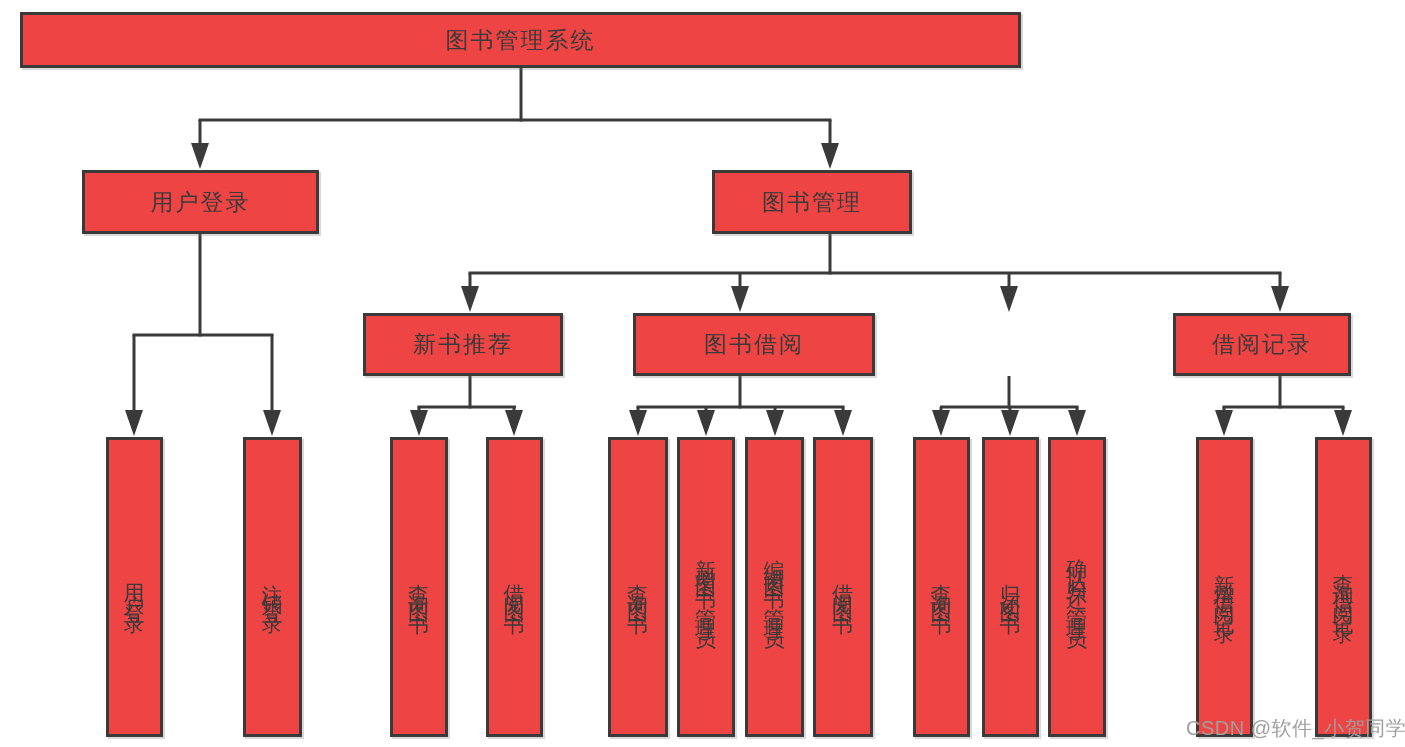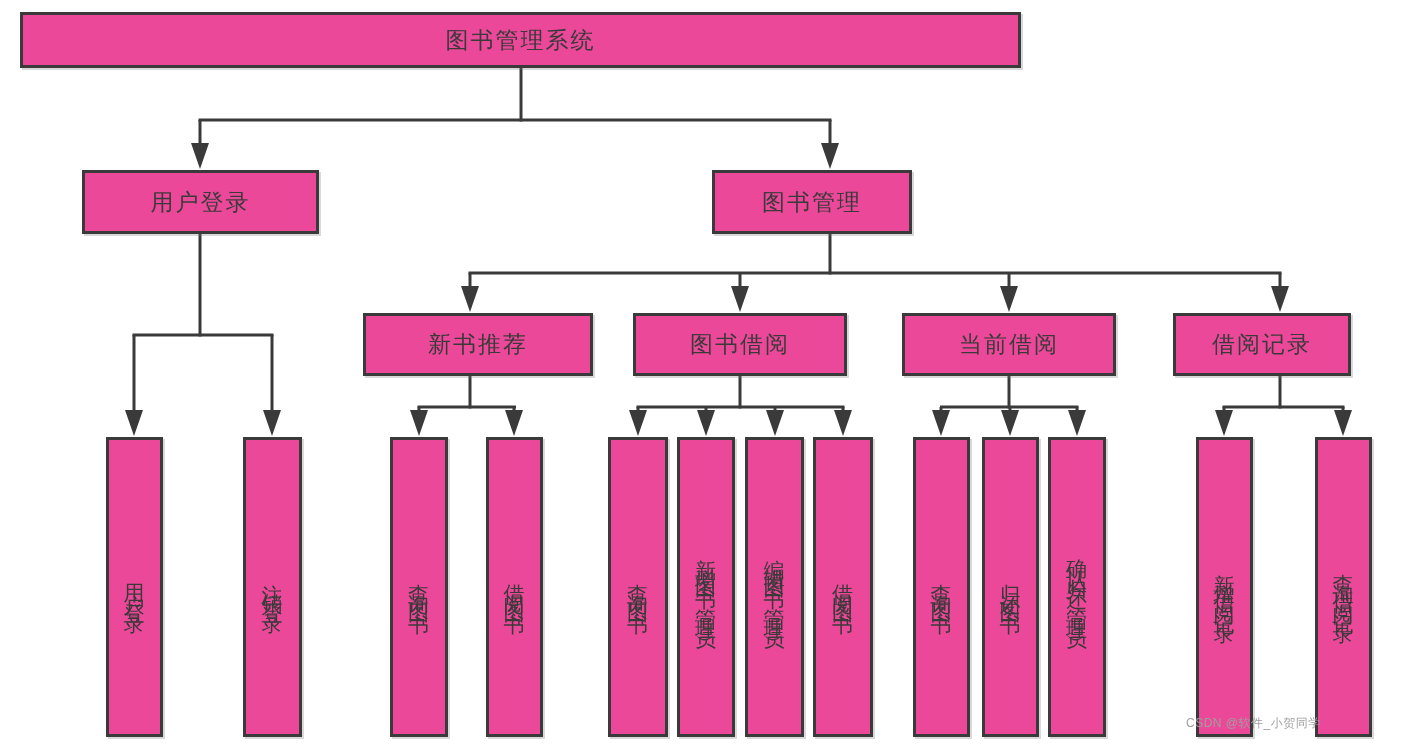--- a/index.html
+++ b/index.html
@@ -14,21 +14,21 @@
   }
   #connectors {
     position: absolute;
     left: 0; top: 0;
     width: 1405px; height: 747px;
     z-index: 1;
   }
   .node {
     position: absolute;
     box-sizing: border-box;
-    background: #ec4899;
+    background: #ef4444;
     border: 3px solid #3a3a3a;
     display: flex;
     align-items: center;
     justify-content: center;
     z-index: 2;
     box-shadow: 2px 2px 0 rgba(120,120,120,0.28);
   }
   .hnode .lbl {
     font-size: 23px;
     letter-spacing: 2px;
@@ -40,21 +40,21 @@
     text-orientation: mixed;
     font-size: 21px;
     letter-spacing: 10px;
     line-height: 1;
     white-space: nowrap;
   }
   #watermark {
     position: absolute;
     left: 1186px;
     top: 715px;
-    font-size: 12px;
+    font-size: 20px;
     color: #9f9f9f;
     z-index: 5;
     white-space: nowrap;
     letter-spacing: 0.5px;
   }
   .cline { stroke: #3a3a3a; stroke-width: 3; fill: none; }
   .chead { fill: #3a3a3a; stroke: none; }
 </style>
 </head>
 <body>
@@ -127,28 +127,25 @@
     <span class="lbl">图书管理系统</span>
   </div>
 
   <div class="node hnode" style="left:82px;top:170px;width:237px;height:64px">
     <span class="lbl">用户登录</span>
   </div>
   <div class="node hnode" style="left:712px;top:170px;width:200px;height:64px">
     <span class="lbl">图书管理</span>
   </div>
 
-  <div class="node hnode" style="left:363px;top:313px;width:230px;height:63px">
+  <div class="node hnode" style="left:363px;top:313px;width:200px;height:63px">
     <span class="lbl">新书推荐</span>
   </div>
-  <div class="node hnode" style="left:633px;top:313px;width:214px;height:63px">
+  <div class="node hnode" style="left:633px;top:313px;width:242px;height:63px">
     <span class="lbl">图书借阅</span>
-  </div>
-  <div class="node hnode" style="left:902px;top:313px;width:214px;height:63px">
-    <span class="lbl">当前借阅</span>
   </div>
   <div class="node hnode" style="left:1173px;top:313px;width:178px;height:63px">
     <span class="lbl">借阅记录</span>
   </div>
 
   <div class="node vnode" style="left:106px;top:437px;width:57px;height:300px">
     <span class="lbl">用户登录</span>
   </div>
   <div class="node vnode" style="left:243px;top:437px;width:59px;height:300px">
     <span class="lbl">注销登录</span>

